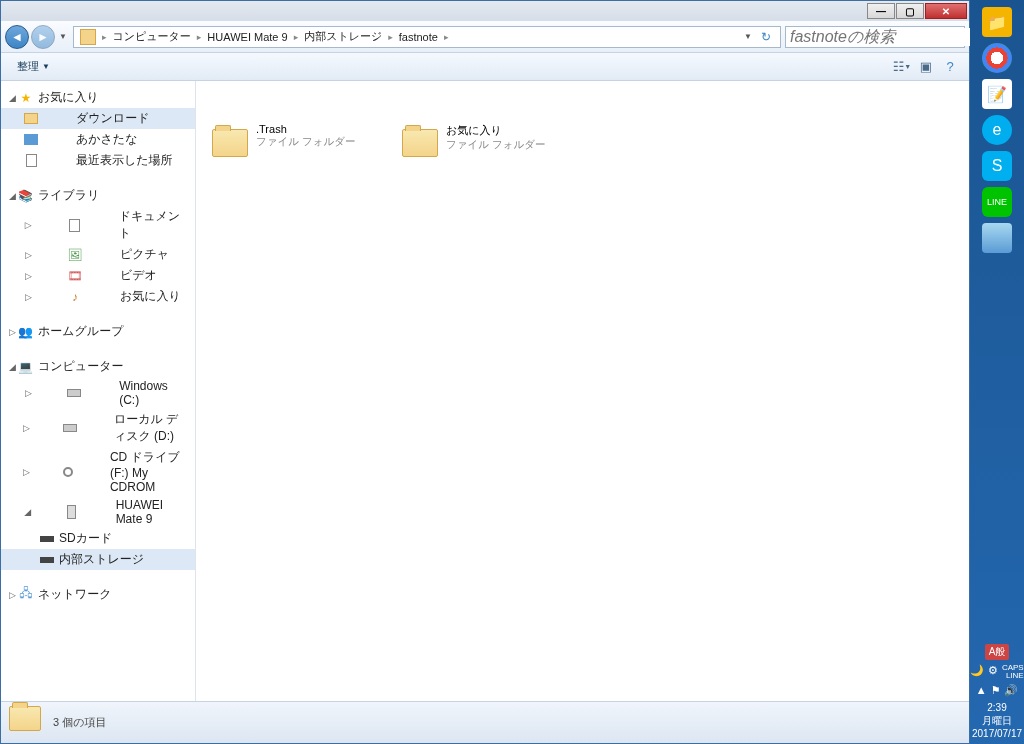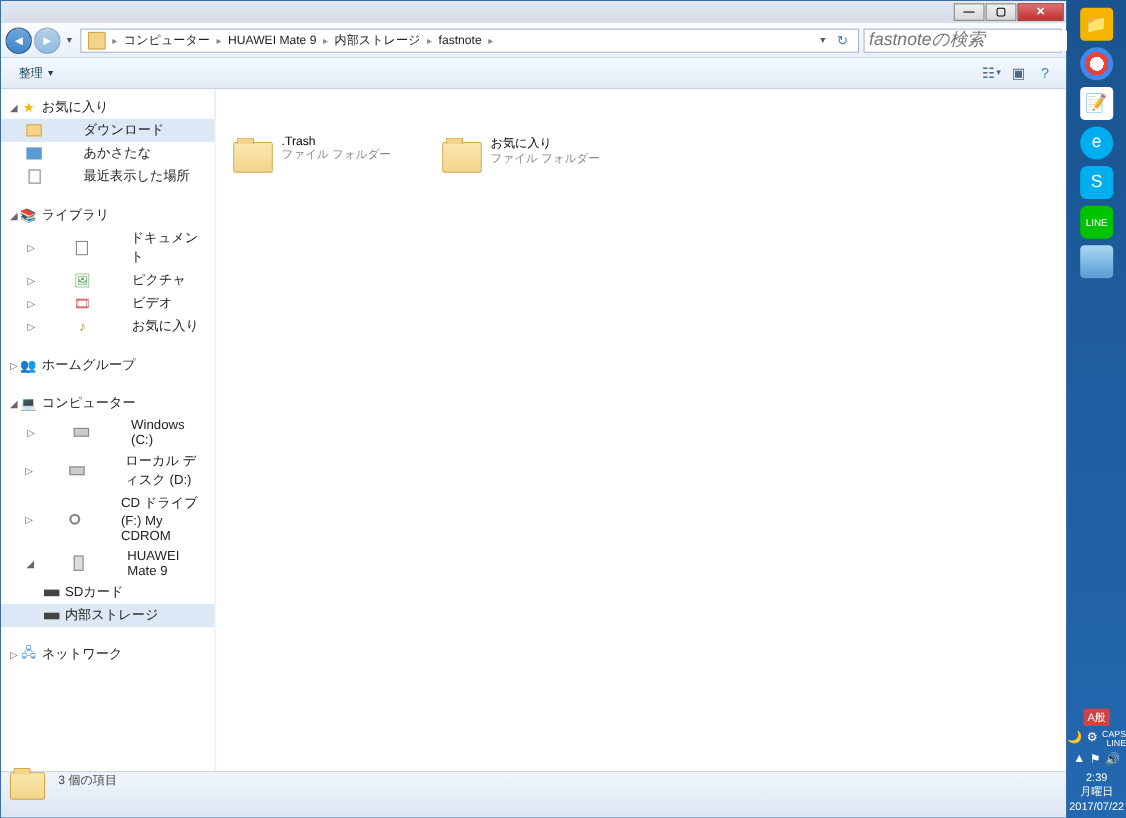--- a/index.html
+++ b/index.html
@@ -61,21 +61,21 @@
 .file-item { width: 190px; display: flex; align-items: flex-start; padding: 4px; cursor: pointer; font-size: 11px; }
 .file-icon { width: 40px; height: 40px; margin-right: 6px; display: flex; align-items: center; justify-content: center; }
 .folder-lg { width: 36px; height: 28px; background: linear-gradient(#f8e8b0,#f4d48a); border: 1px solid #d4a84a; border-radius: 2px; position: relative; }
 .folder-lg::before { content: ""; position: absolute; top: -5px; left: 2px; width: 14px; height: 5px; background: #f4d48a; border: 1px solid #d4a84a; border-bottom: none; border-radius: 2px 2px 0 0; }
 .txt-lg { width: 28px; height: 34px; background: #fff; border: 1px solid #aaa; position: relative; }
 .txt-lg::before { content: ""; position: absolute; top: 4px; left: 4px; right: 4px; height: 2px; background: #ccc; box-shadow: 0 4px #ccc, 0 8px #ccc, 0 12px #ccc, 0 16px #ccc; }
 .file-info { flex: 1; }
 .file-name { color: #000; }
 .file-meta { color: #888; font-size: 10.5px; line-height: 1.3; }
 
-.statusbar { height: 42px; background: linear-gradient(#f0f5fb,#dce6f2); border-top: 1px solid #c5d3e4; display: flex; align-items: flex-start; padding: 0 8px; font-size: 11px; color: #444; }
+.statusbar { height: 42px; background: linear-gradient(#f0f5fb,#dce6f2); border-top: 1px solid #c5d3e4; display: flex; align-items: center; padding: 0 8px; font-size: 11px; color: #444; }
 .sb-large-icon { width: 34px; height: 34px; margin-right: 10px; }
 .sb-large-icon .folder-lg { width: 32px; height: 25px; }
 
 .desktop-right { position: absolute; right: 0; top: 0; width: 54px; height: 744px; background: linear-gradient(180deg,#1a5490,#2468b0); display: flex; flex-direction: column; align-items: center; padding-top: 4px; }
 .tray-icon { width: 30px; height: 30px; margin: 3px 0; border-radius: 4px; display: flex; align-items: center; justify-content: center; font-size: 16px; color: #fff; cursor: pointer; }
 .tray-icon.chrome { background: radial-gradient(#fff 30%,#ea4335 30%,#ea4335 50%,#4285f4 50%,#4285f4 70%,#34a853 70%); border-radius: 50%; }
 .tray-icon.note { background: #fff; color: #888; }
 .tray-icon.edge { background: #00adef; border-radius: 50%; }
 .tray-icon.skype { background: #00aff0; border-radius: 6px; }
 .tray-icon.line { background: #00c300; border-radius: 6px; font-size: 9px; font-weight: normal; }
@@ -308,15 +308,15 @@
     <span class="caps-ind"><span>CAPS</span><br><span>LINE</span></span>
   </div>
   <div class="tray-row">
     <span>▲</span>
     <span>⚑</span>
     <span>🔊</span>
   </div>
   <div class="tray-time">
     <div>2:39</div>
     <div>月曜日</div>
-    <div>2017/07/22</div>
+    <div>2017/07/17</div>
   </div>
 </div>
 
 </body></html>

